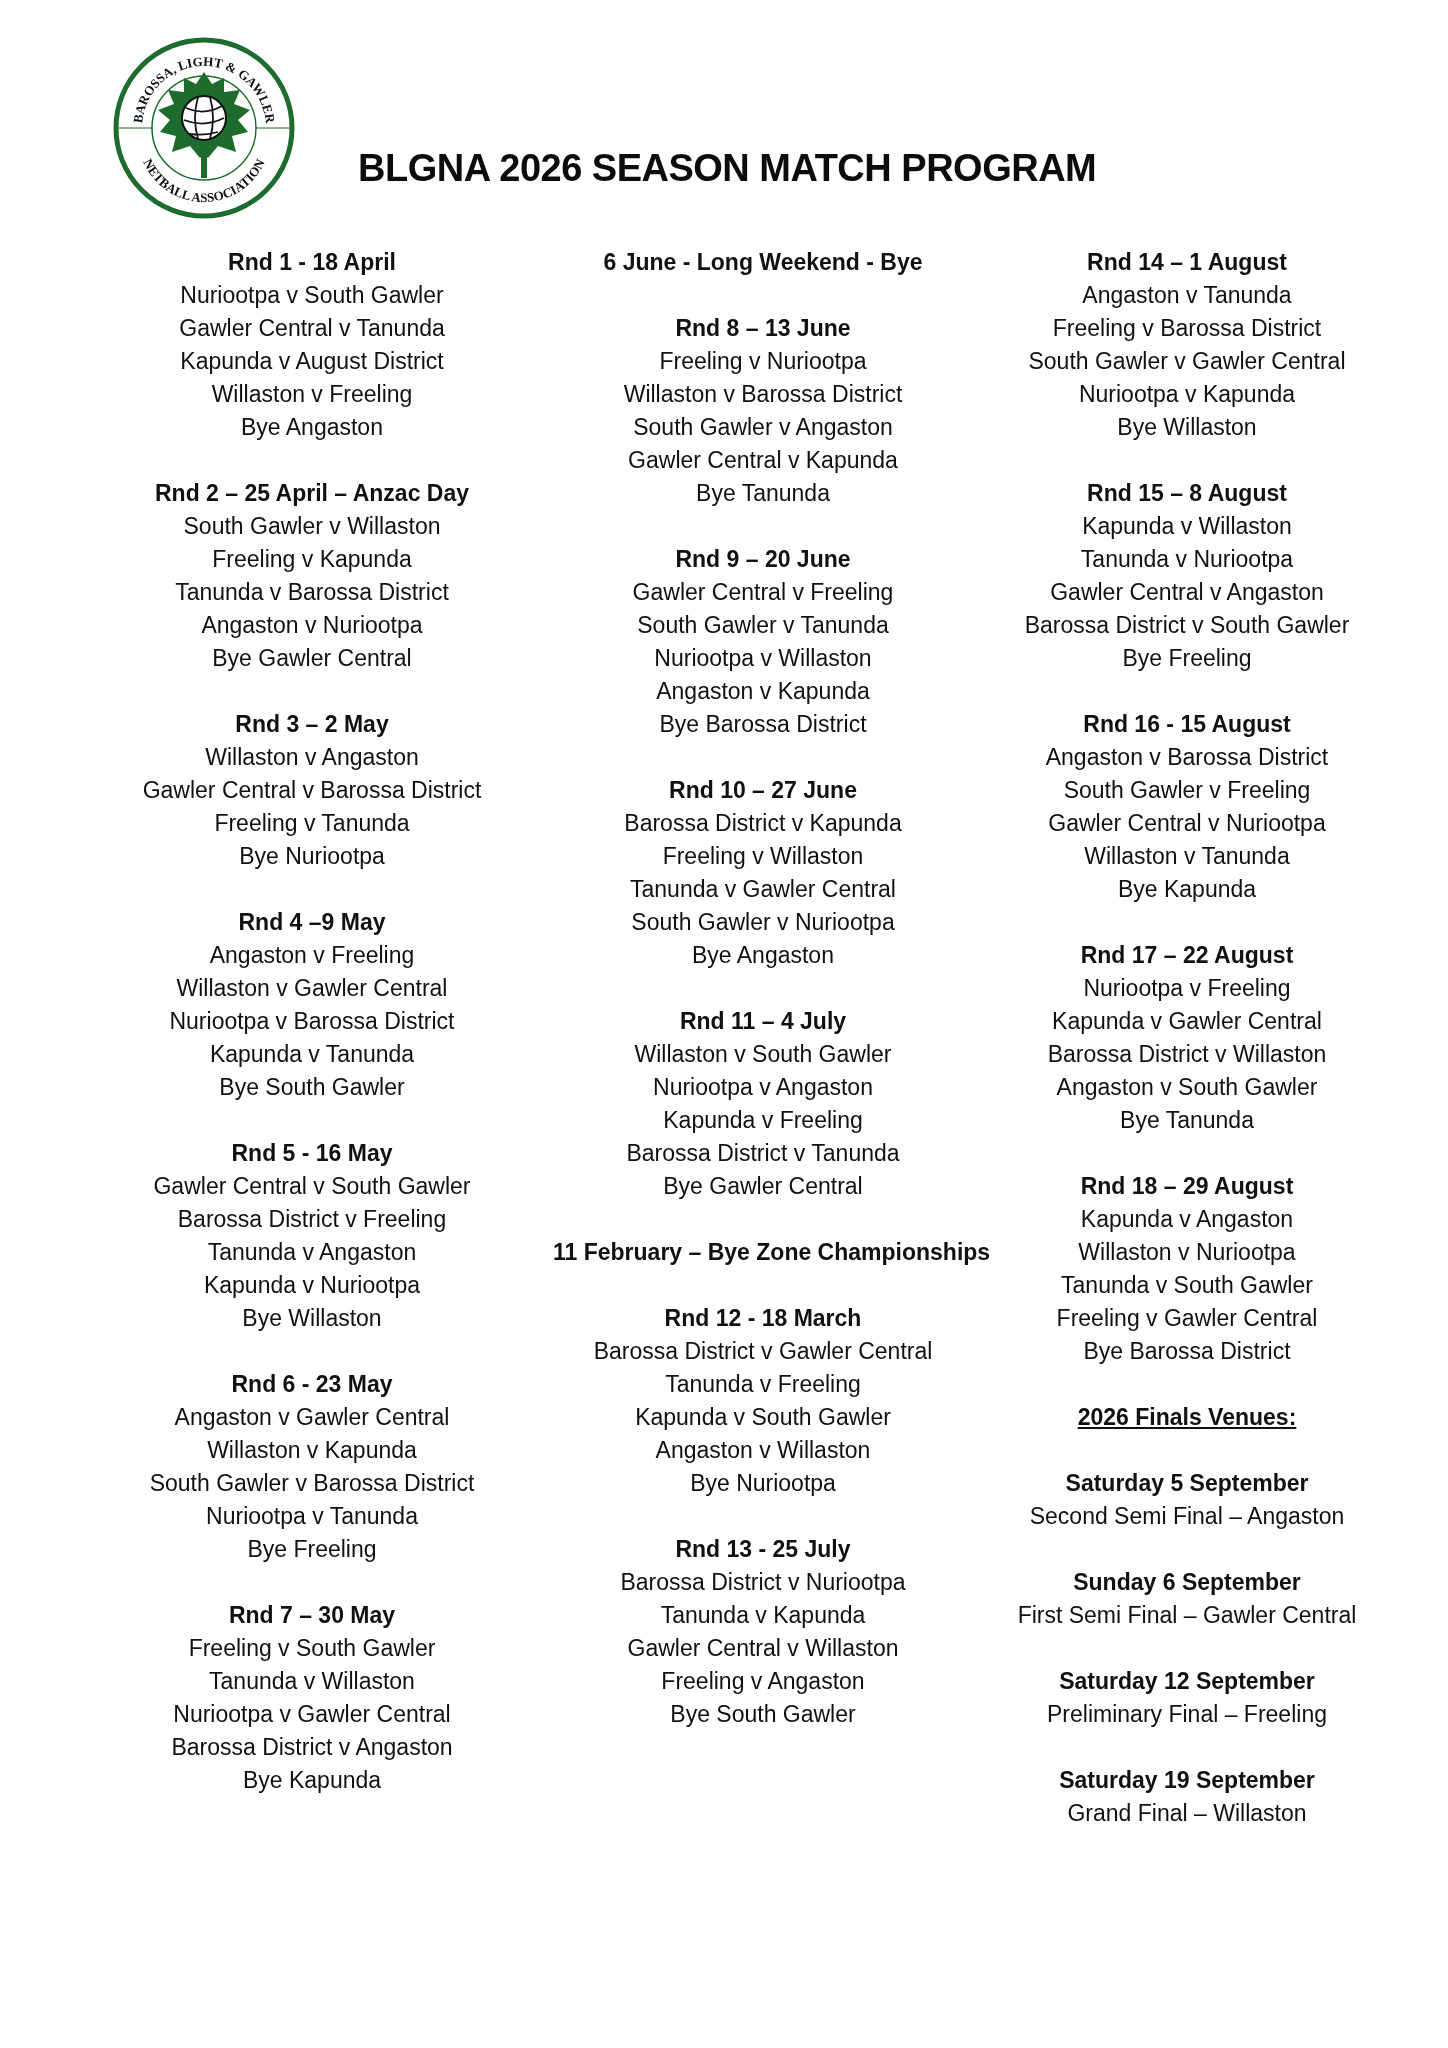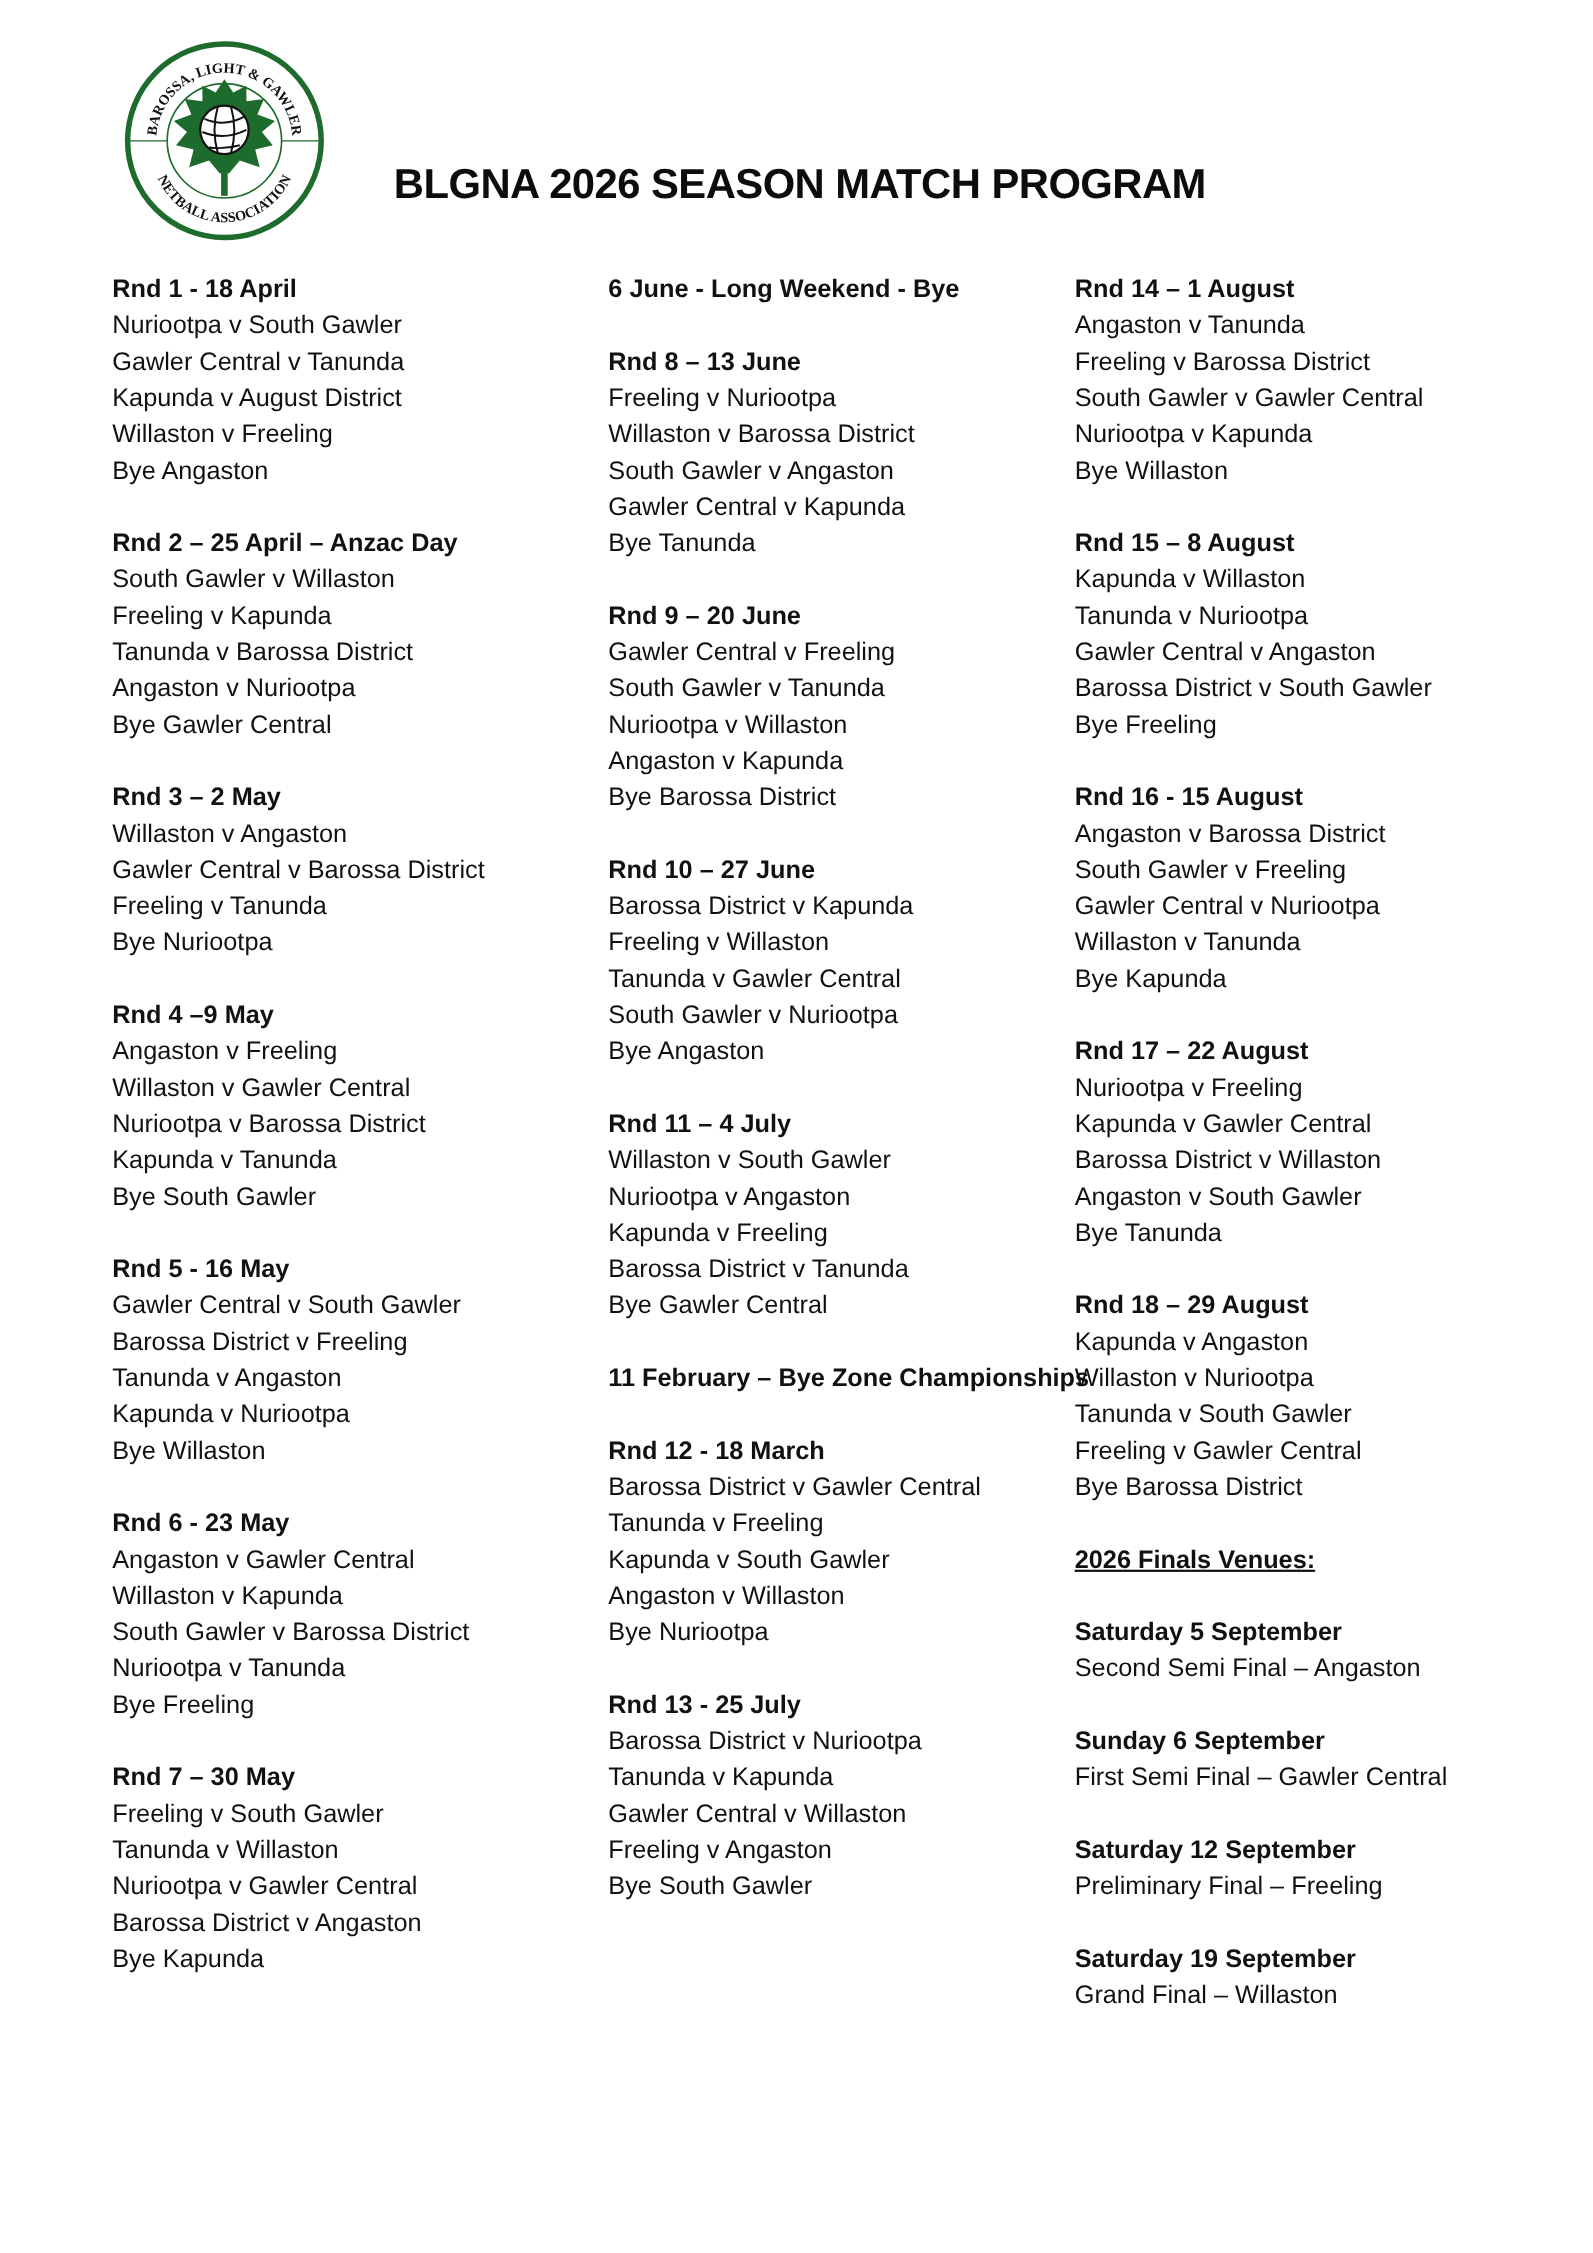--- a/index.html
+++ b/index.html
@@ -1,21 +1,21 @@
 <!DOCTYPE html>
 <html><head>
 <meta charset="utf-8">
 <style>
   html, body { margin: 0; padding: 0; background: #ffffff; }
   body { width: 1448px; height: 2048px; position: relative; overflow: hidden;
          font-family: "Liberation Sans", "DejaVu Sans", sans-serif; color: #111111; }
   .logo { position: absolute; left: 112px; top: 36px; width: 184px; height: 184px; }
   .title { position: absolute; left: 358px; top: 110px; font-size: 38px; font-weight: bold;
            letter-spacing: -0.5px; white-space: nowrap; color: #0c0c0c; margin-top: 37px; }
-  .col { position: absolute; top: 246px; width: 420px; font-size: 23px; line-height: 33px; }
+  .col { position: absolute; top: 246px; width: 420px; font-size: 23px; line-height: 33px; text-align: center; }
   .col.c1 { left: 102px; }
   .col.c2 { left: 553px; }
   .col.c3 { left: 977px; }
   .block { margin: 0 0 33px 0; }
   .hdr { font-weight: bold; white-space: nowrap; }
   .line { white-space: nowrap; }
   .u { text-decoration: underline; }
 </style>
 </head>
 <body>

